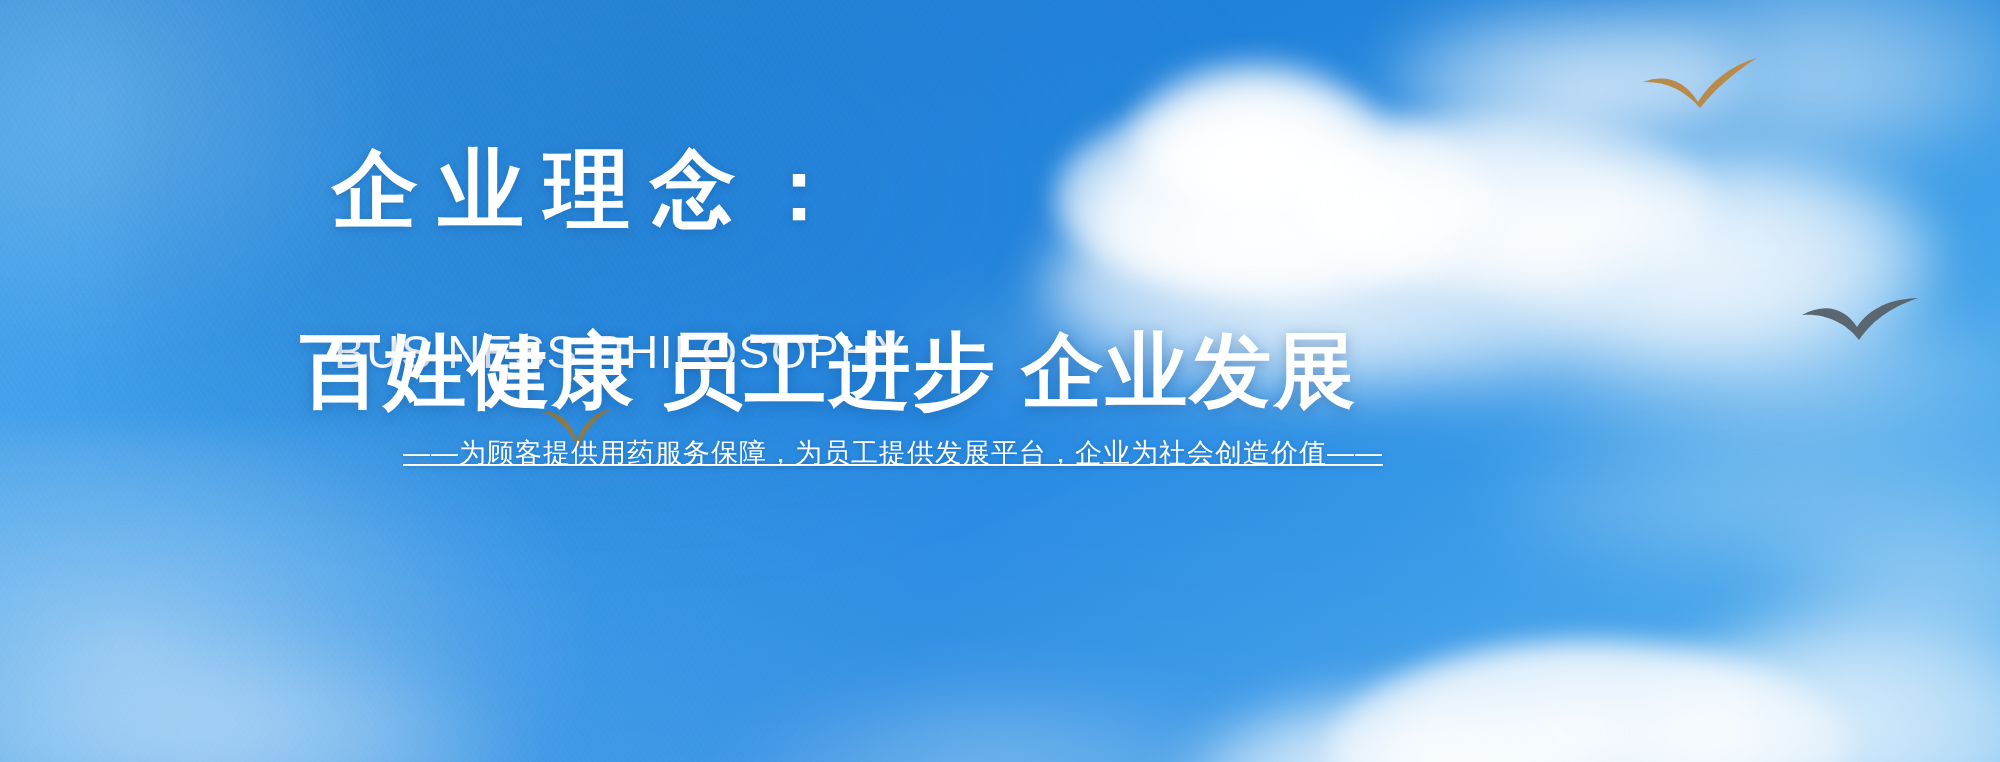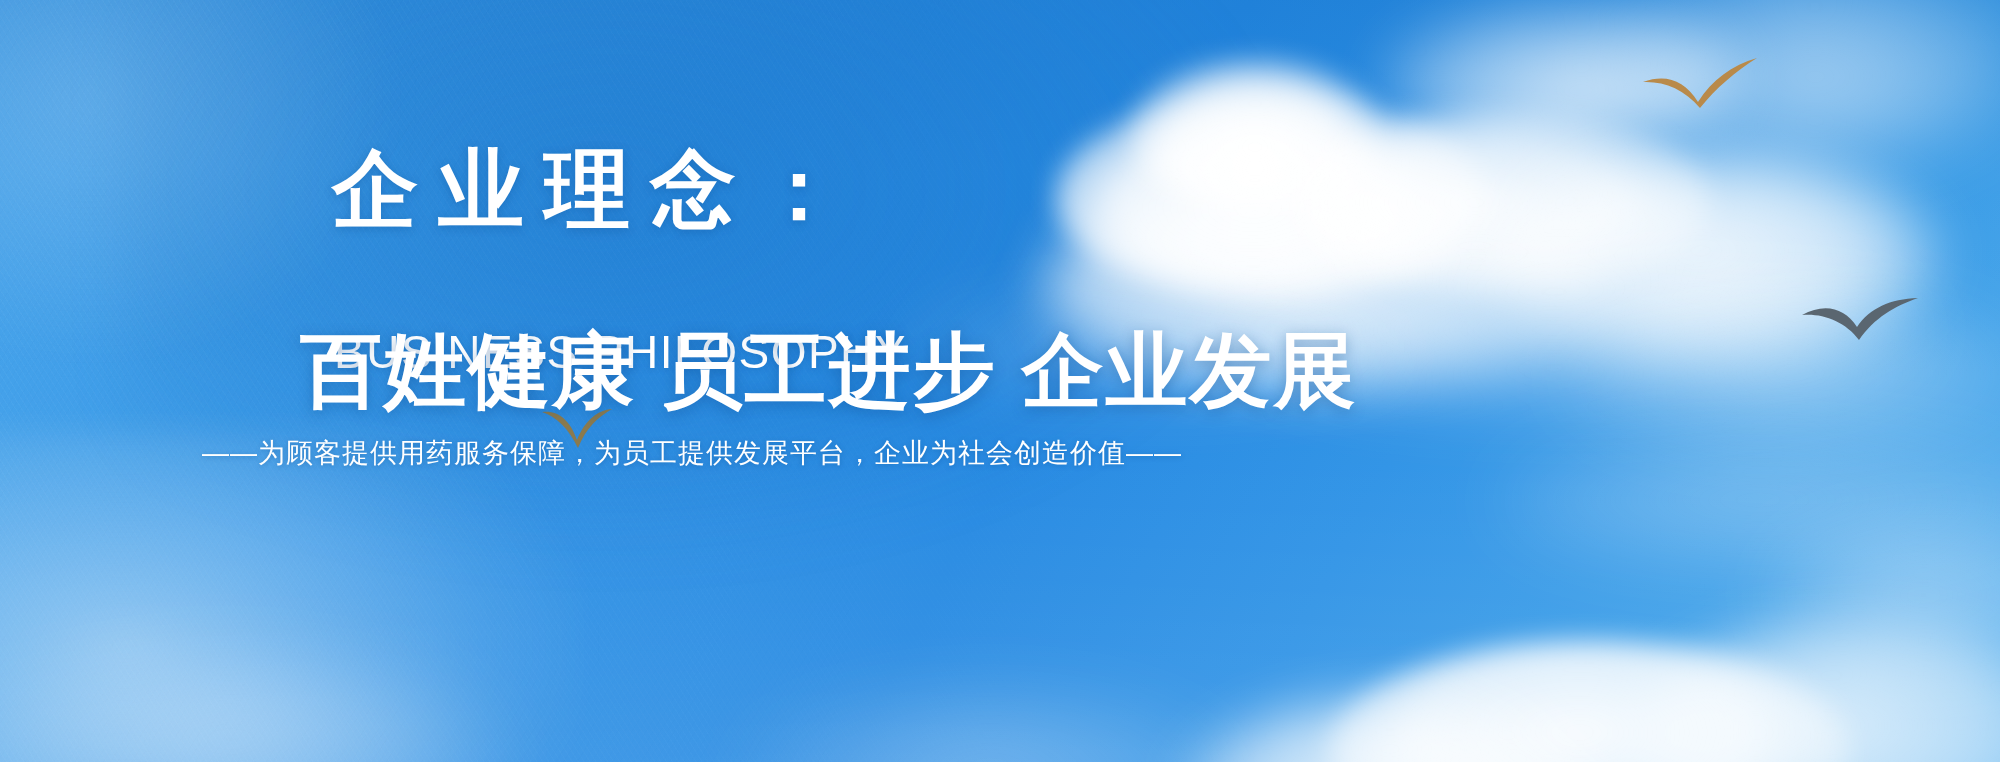--- a/index.html
+++ b/index.html
@@ -179,30 +179,31 @@
     font-size:82px;
     line-height:1.0;
     font-weight:700;
     letter-spacing:2px;
     color:#ffffff;
     text-shadow:0 3px 14px rgba(8,62,130,.35);
     white-space:nowrap;
   }
   .tagline{
     position:absolute;
-    left:202px; top:440px;
+    left:183px; top:440px;
     width:1200px;
-    text-align:left;
+    text-align:right;
     font-size:27px;
     line-height:1.0;
     font-weight:400;
     letter-spacing:1px;
     color:#ffffff;
     text-shadow:0 1px 5px rgba(8,62,130,.35);
     white-space:nowrap;
+    text-decoration:underline;
   }
 </style>
 </head>
 <body>
 
 <div id="banner">
 
   <div class="sky-base"></div>
   <div class="sky-vert"></div>
   <div class="shade-mid"></div>

